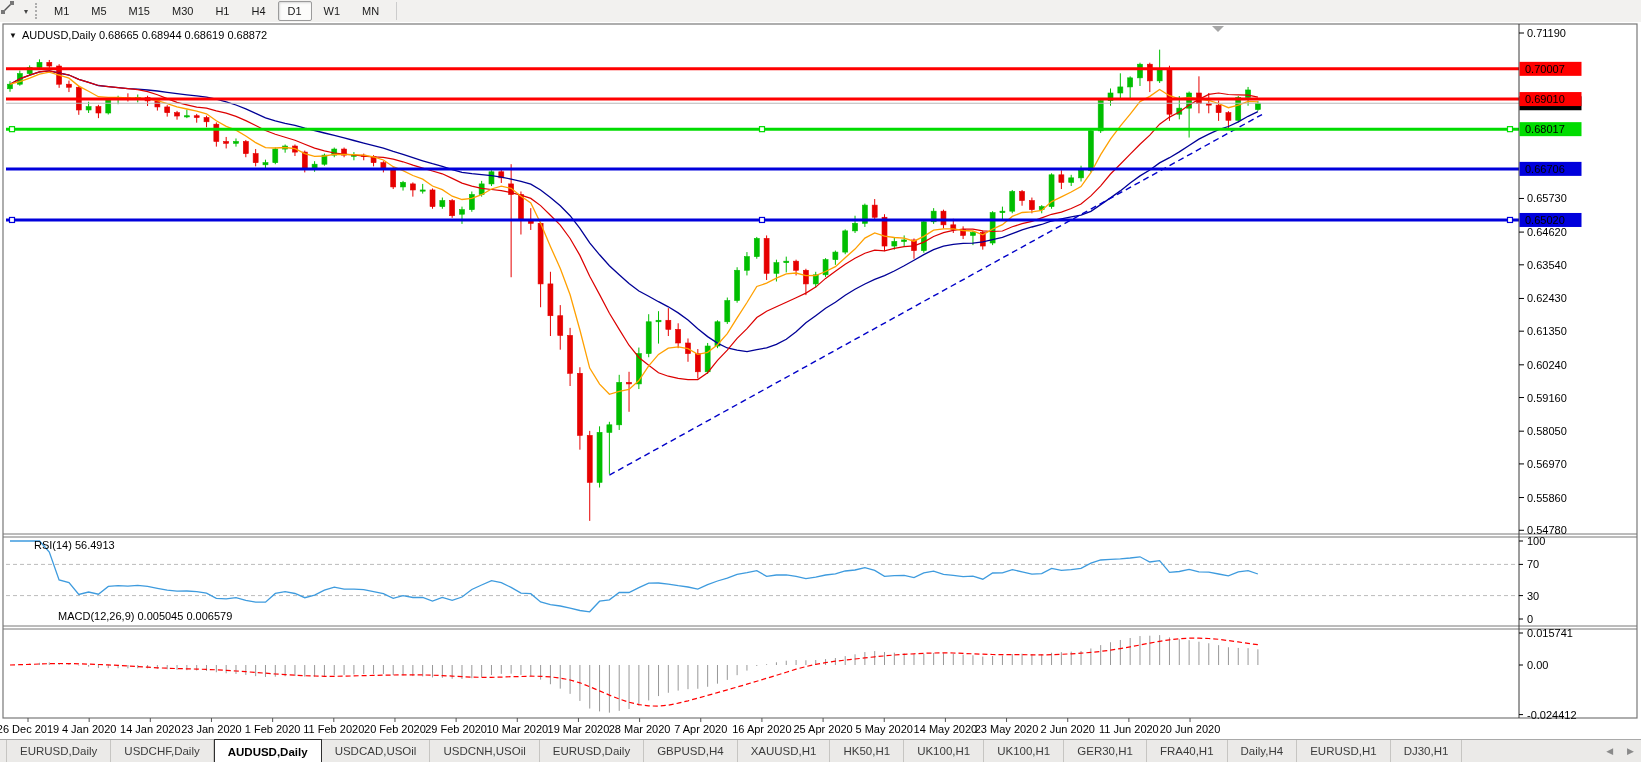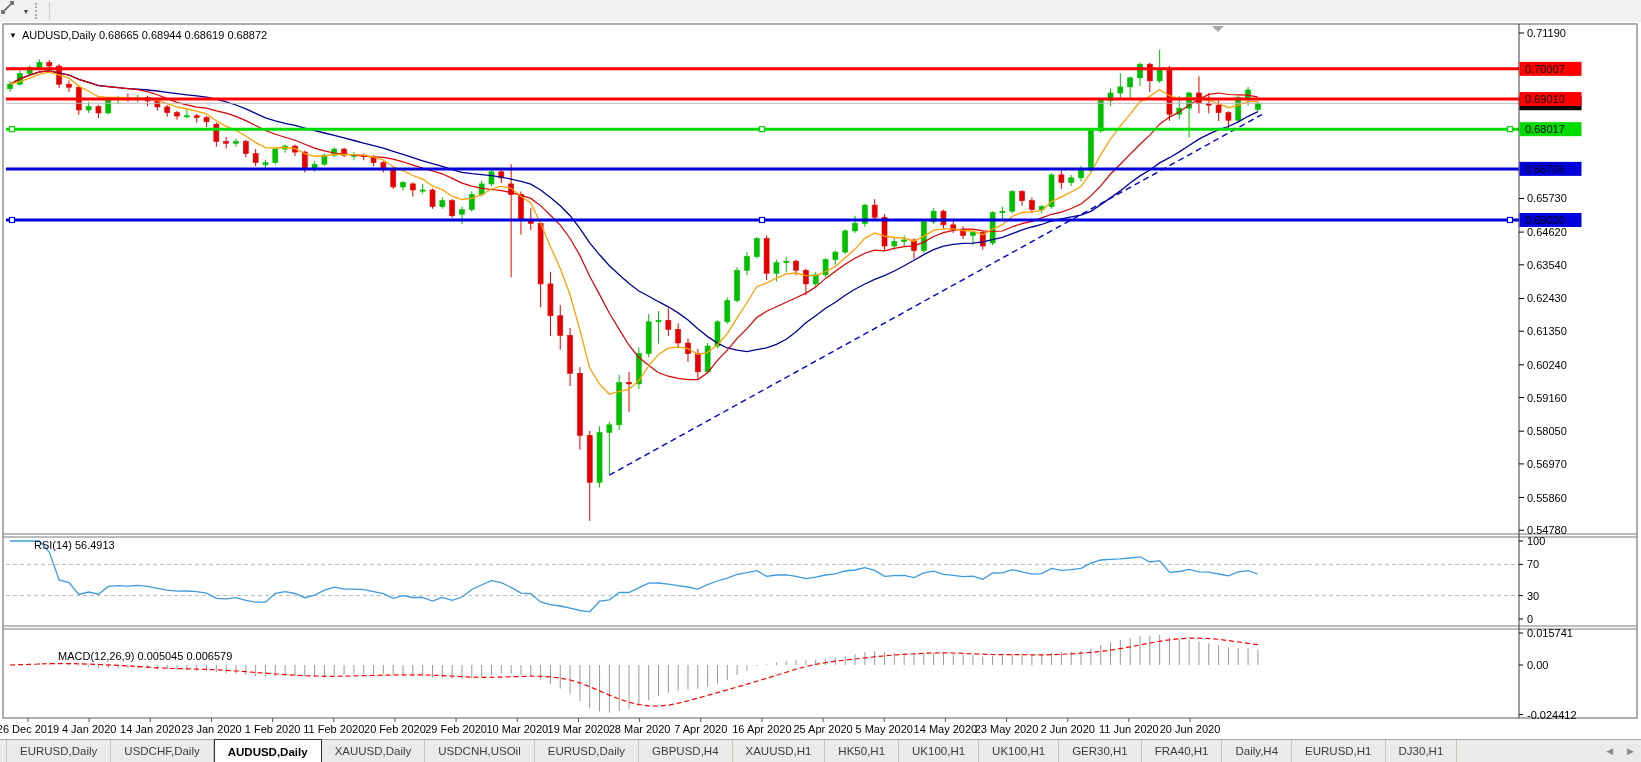--- a/index.html
+++ b/index.html
@@ -11,21 +11,21 @@
   .tf{font-size:11px;color:#1a1a1a;padding:3px 9px;margin:0 1px;border:1px solid transparent;border-radius:2px;cursor:default;}
   .tf.active{background:#fcfcfb;border-color:#9b9b9b;box-shadow:inset 1px 1px 2px #d8d8d8;}
   .tb-sep{height:18px;border-left:1px solid #cccccc;margin:0 6px;}
   .chart{position:absolute;top:22px;left:0;width:1641px;height:718px;background:#fff;}
   svg{position:absolute;top:0;left:0;}
   svg text{font-family:"Liberation Sans",sans-serif;font-size:11px;fill:#000;}
   .overlay{position:absolute;font-size:11px;color:#000;white-space:nowrap;text-align:center;}
   .title{left:9px;top:7px;}
   .title .tri{font-size:8px;color:#111;margin-right:5px;vertical-align:1px;}
   .rsi-label{left:26px;top:517px;margin-left:8px;}
-  .macd-label{left:26px;top:628px;padding-left:32px;}
+  .macd-label{left:26px;top:588px;padding-left:32px;}
   .tabs{position:absolute;left:0;bottom:0;width:1641px;height:23px;background:#ebeae8;border-top:1px solid #a9a9a9;display:flex;align-items:stretch;font-size:11.5px;color:#3c3c3c;padding-left:6px;box-sizing:border-box;}
   .tab{display:flex;align-items:center;padding:0 13px;border-right:1px solid #c6c5c2;cursor:default;}
   .tab:first-child{border-left:1px solid #c6c5c2;}
   .tab.active{background:#ffffff;border:1px solid #2f2f2f;font-weight:bold;color:#000;position:relative;top:-1px;height:23px;}
   .tab-nav{margin-left:auto;display:flex;align-items:center;color:#8a8a8a;font-size:9px;}
   .tab-nav span{padding:0 7px;}
 </style>
 </head>
 <body>
 
@@ -34,20 +34,31 @@
   <div class="toolbar">
     <span class="tool-ico">
       <svg width="15" height="15">
         <line x1="3" y1="12" x2="12" y2="3" stroke="#555" stroke-width="1.4"></line>
         <rect x="1" y="10" width="4" height="4" fill="#777"></rect>
         <rect x="10" y="1" width="4" height="4" fill="#777"></rect>
       </svg>
     </span>
     <span class="caret">▾</span>
     <span class="grip"></span>
+    <span id="tf-buttons" style="display:flex;align-items:center;">
+        <span class="tf">M1</span>
+        <span class="tf">M5</span>
+        <span class="tf">M15</span>
+        <span class="tf">M30</span>
+        <span class="tf">H1</span>
+        <span class="tf">H4</span>
+        <span class="tf active">D1</span>
+        <span class="tf">W1</span>
+        <span class="tf">MN</span>
+      </span>
     <span class="tb-sep"></span>
   </div>
 
   <div class="chart">
     <svg id="cv" width="1641" height="718">
         <defs>
           <clipPath id="cpMain">
             <rect x="6" y="3" width="1513" height="508"></rect>
           </clipPath>
           <clipPath id="cpRsi">
@@ -580,21 +591,21 @@
     </div>
     <div class="overlay rsi-label">RSI(14) 56.4913</div>
     <div class="overlay macd-label">MACD(12,26,9) 0.005045 0.006579</div>
   </div>
 
   <div class="tabs">
     <span id="tab-list" style="display:flex;align-items:stretch;">
         <span class="tab">EURUSD,Daily</span>
         <span class="tab">USDCHF,Daily</span>
         <span class="tab active">AUDUSD,Daily</span>
-        <span class="tab">XAUUSD,Daily</span>
+        <span class="tab">USDCAD,USOil</span>
         <span class="tab">USDCNH,USOil</span>
         <span class="tab">EURUSD,Daily</span>
         <span class="tab">GBPUSD,H4</span>
         <span class="tab">XAUUSD,H1</span>
         <span class="tab">HK50,H1</span>
         <span class="tab">UK100,H1</span>
         <span class="tab">UK100,H1</span>
         <span class="tab">GER30,H1</span>
         <span class="tab">FRA40,H1</span>
         <span class="tab">Daily,H4</span>

